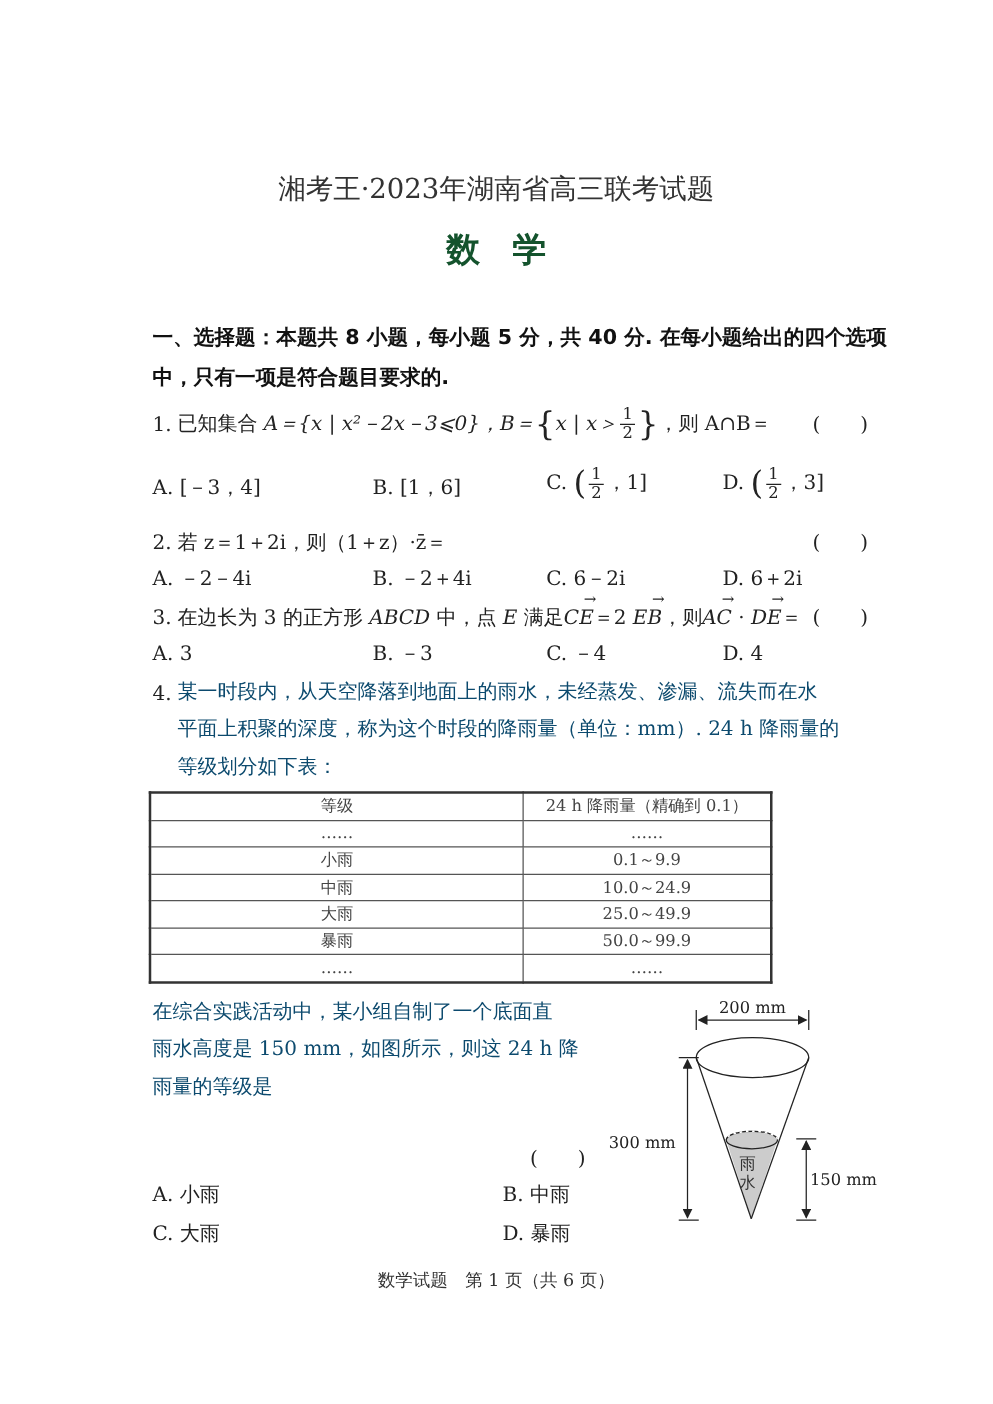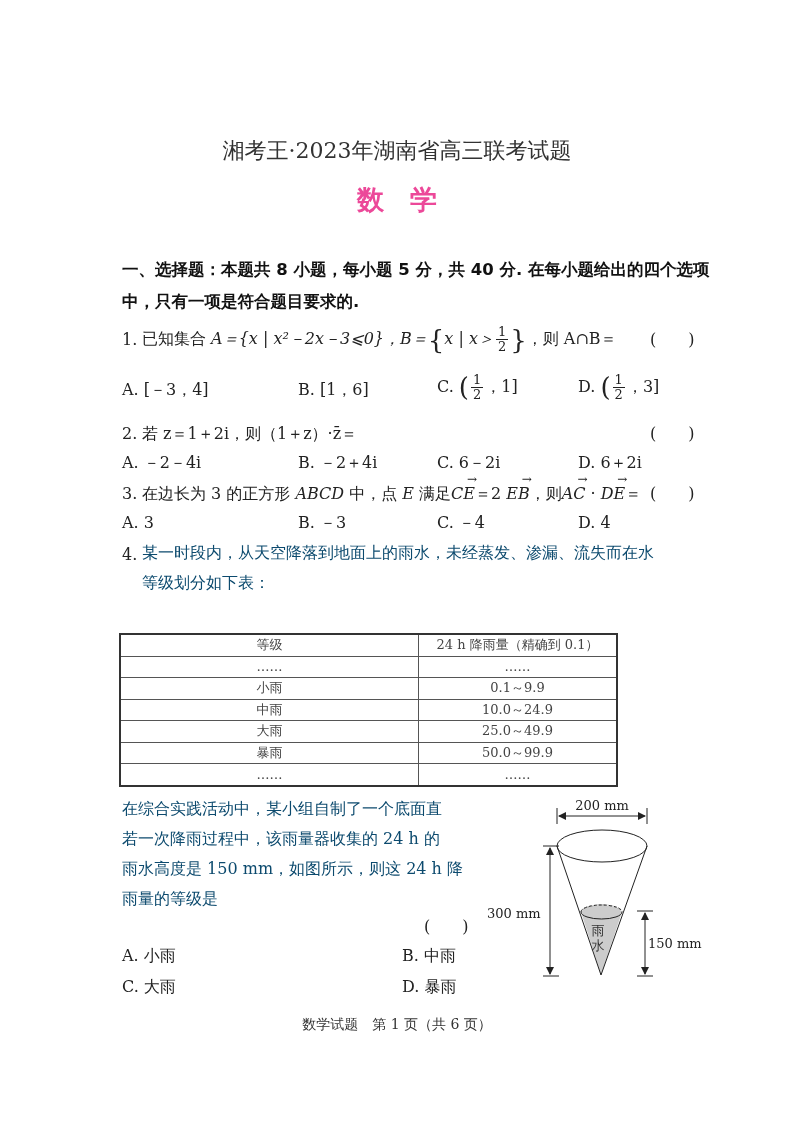--- a/index.html
+++ b/index.html
@@ -1,21 +1,21 @@
 <!DOCTYPE html>
 <html><head>
 <meta charset="utf-8">
 <style>
   html, body { margin:0; padding:0; background:#fff; }
   body { width:794px; height:1123px; position:relative; overflow:hidden;
          font-family:"DejaVu Serif", "Liberation Serif", serif; color:#222; }
   .abs { position:absolute; white-space:nowrap; }
   .title { left:0; width:794px; text-align:center; top:136px; font-size:22px; color:#333; }
   .subject { left:0; width:794px; text-align:center; top:182px; font-size:27px; font-weight:bold;
-             font-family:"DejaVu Sans", sans-serif; letter-spacing:26px; padding-left:26px; box-sizing:border-box; color:#ec4899; }
+             font-family:"DejaVu Sans", sans-serif; letter-spacing:26px; padding-left:26px; box-sizing:border-box; color:#14532d; }
   .section { left:122px; font-size:16.5px; font-weight:bold; font-family:"DejaVu Sans", sans-serif; color:#111; }
   .q { font-size:16px; color:#222; }
   .qnum { left:122px; }
   .qtext { left:142px; }
   .opt { font-size:16px; }
   .paren { font-size:16px; }
   .frac { display:inline-block; vertical-align:middle; text-align:center; font-size:13px; line-height:14px; margin:0 2px; }
   .frac .num { display:block; border-bottom:1px solid #222; padding:0 2px; }
   .frac .den { display:block; padding:0 2px; }
   .big { font-size:26px; vertical-align:middle; font-weight:100; }
@@ -68,20 +68,21 @@
   <div class="abs opt" style="left:122px; top:513px;"><span>A.</span> <span>3</span></div>
   <div class="abs opt" style="left:298px; top:513px;"><span>B.</span> <span>－3</span></div>
   <div class="abs opt" style="left:437px; top:513px;"><span>C.</span> <span>－4</span></div>
   <div class="abs opt" style="left:578px; top:513px;"><span>D.</span> <span>4</span></div>
 </div>
 
 <div>
   <div class="abs q qnum" style="top:545px;">4.</div>
   <div class="abs q qtext para" style="top:538px;">
     <div>某一时段内，从天空降落到地面上的雨水，未经蒸发、渗漏、流失而在水</div>
+    <div>平面上积聚的深度，称为这个时段的降雨量（单位：mm）. 24 h 降雨量的</div>
     <div>等级划分如下表：</div>
   </div>
 
   <table class="rain">
     <tbody>
         <tr>
       <td>等级</td>
       <td>24 h 降雨量（精确到 0.1）</td>
     </tr>
     <tr>
@@ -106,21 +107,20 @@
         </tr>
     <tr>
           <td>……</td>
           <td>……</td>
         </tr>
   </tbody>
     </table>
 
   <div class="abs para" style="left:122px; top:794px;">
     <div>在综合实践活动中，某小组自制了一个底面直</div>
-    <div>若一次降雨过程中，该雨量器收集的 24 h 的</div>
     <div>雨水高度是 150 mm，如图所示，则这 24 h 降</div>
     <div>雨量的等级是</div>
   </div>
   <div class="abs paren" style="left:424px; top:917px;">(　　)</div>
   <div class="abs opt" style="left:122px; top:946px;"><span>A.</span> <span>小雨</span></div>
   <div class="abs opt" style="left:402px; top:946px;"><span>B.</span> <span>中雨</span></div>
   <div class="abs opt" style="left:122px; top:977px;"><span>C.</span> <span>大雨</span></div>
   <div class="abs opt" style="left:402px; top:977px;"><span>D.</span> <span>暴雨</span></div>
 
   <svg class="abs" style="left:485px; top:790px;" width="220" height="200" viewBox="0 0 220 200">

